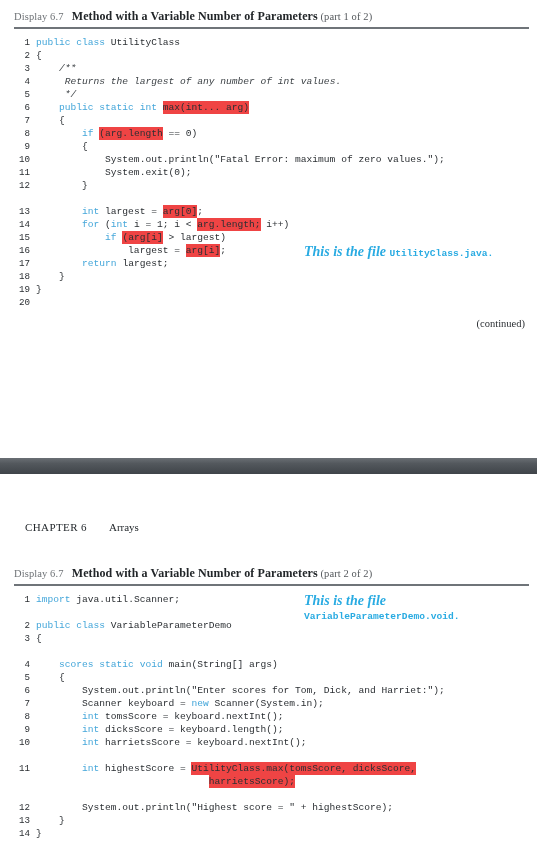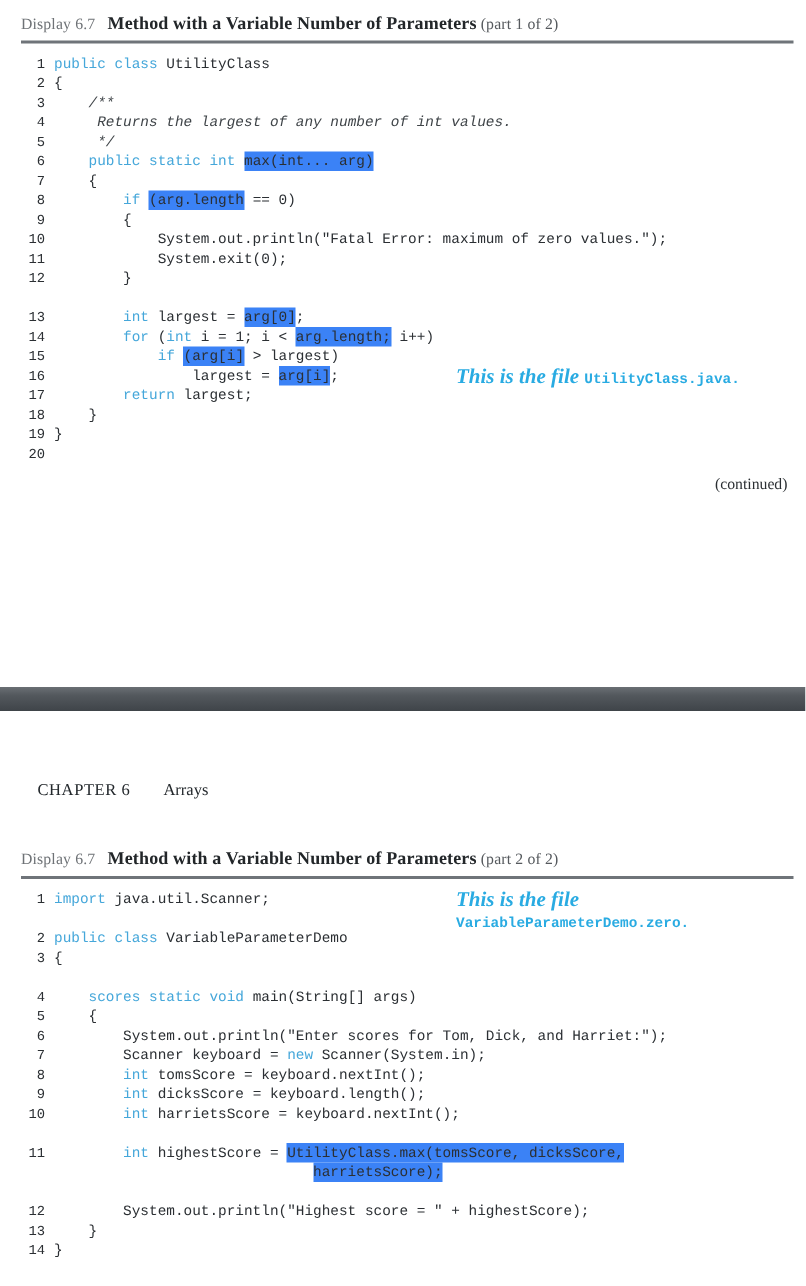--- a/index.html
+++ b/index.html
@@ -73,21 +73,21 @@
     font-size: 9.2px;
   }
   .src {
     position: absolute;
     left: 36px;
     white-space: pre;
   }
   .kw { color: #45a7da; }
   .cmt { color: #3f4448; font-style: italic; }
   .hl {
-    background: #3b82f6;
+    background: #ef4444;
     padding: 1px 0 1px 0;
   }
 
   
   .annot {
     position: absolute;
     color: #29abe2;
     white-space: nowrap;
     line-height: 13px;
   }
@@ -203,15 +203,15 @@
       <div class="code-line"><span class="ln">11</span><span class="src"><span>        </span><span class="kw">int </span><span>highestScore = </span><span class="hl">UtilityClass.max(tomsScore, dicksScore,</span></span></div>
       <div class="code-line"><span class="ln"></span><span class="src"><span>                              </span><span class="hl">harrietsScore);</span></span></div>
       <div class="code-line"><span class="ln"></span><span class="src"><span></span></span></div>
       <div class="code-line"><span class="ln">12</span><span class="src"><span>        System.out.println("Highest score = " + highestScore);</span></span></div>
       <div class="code-line"><span class="ln">13</span><span class="src"><span>    }</span></span></div>
       <div class="code-line"><span class="ln">14</span><span class="src"><span>}</span></span></div>
     </div>
 
   <div class="annot" style="left:304px; top:30px;">
     <div><span class="a-txt">This is the file</span></div>
-    <div><span class="a-code">VariableParameterDemo.zero</span><span class="a-code">.</span></div>
+    <div><span class="a-code">VariableParameterDemo.void</span><span class="a-code">.</span></div>
   </div>
 </div>
 
 </body></html>

